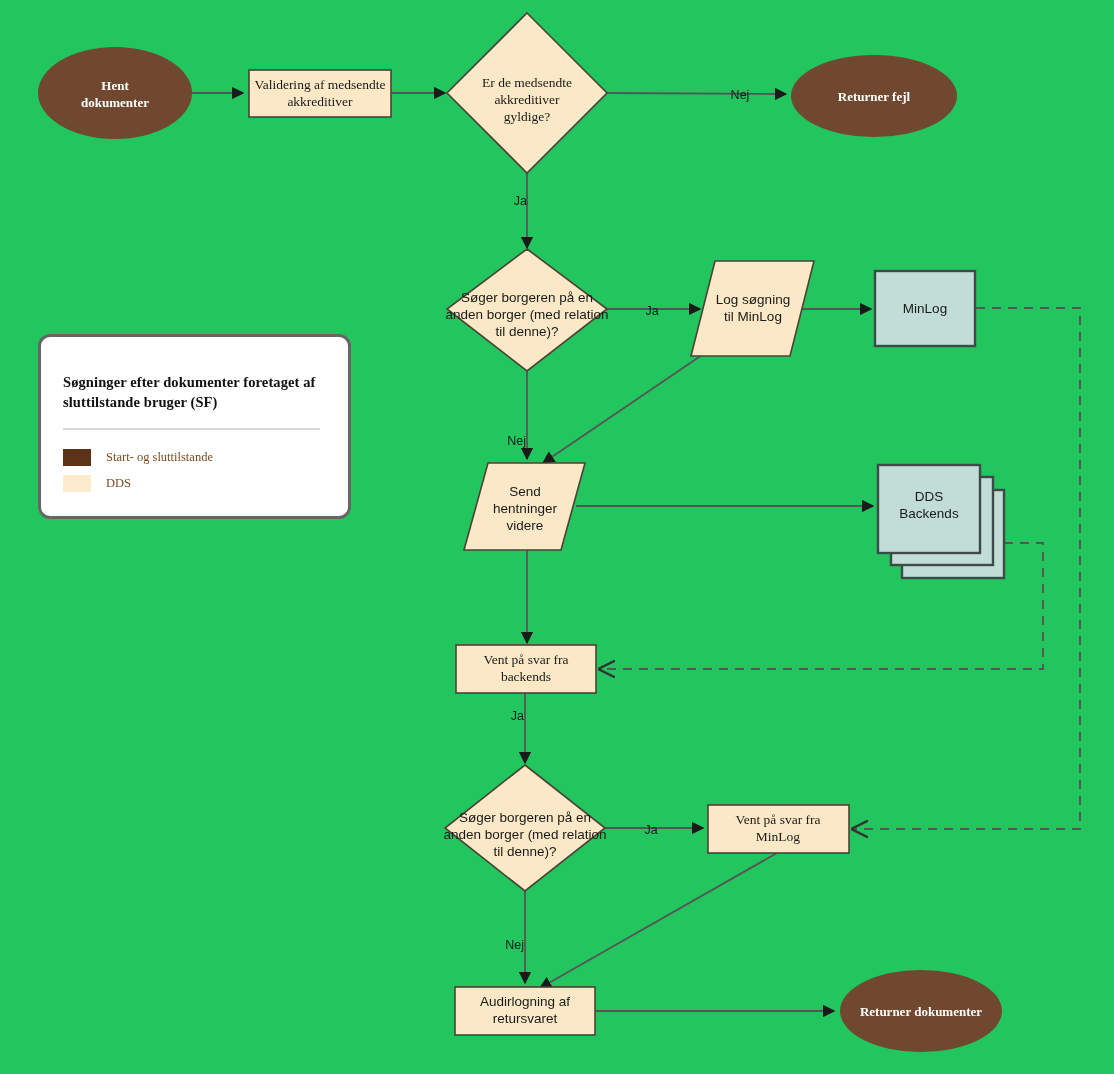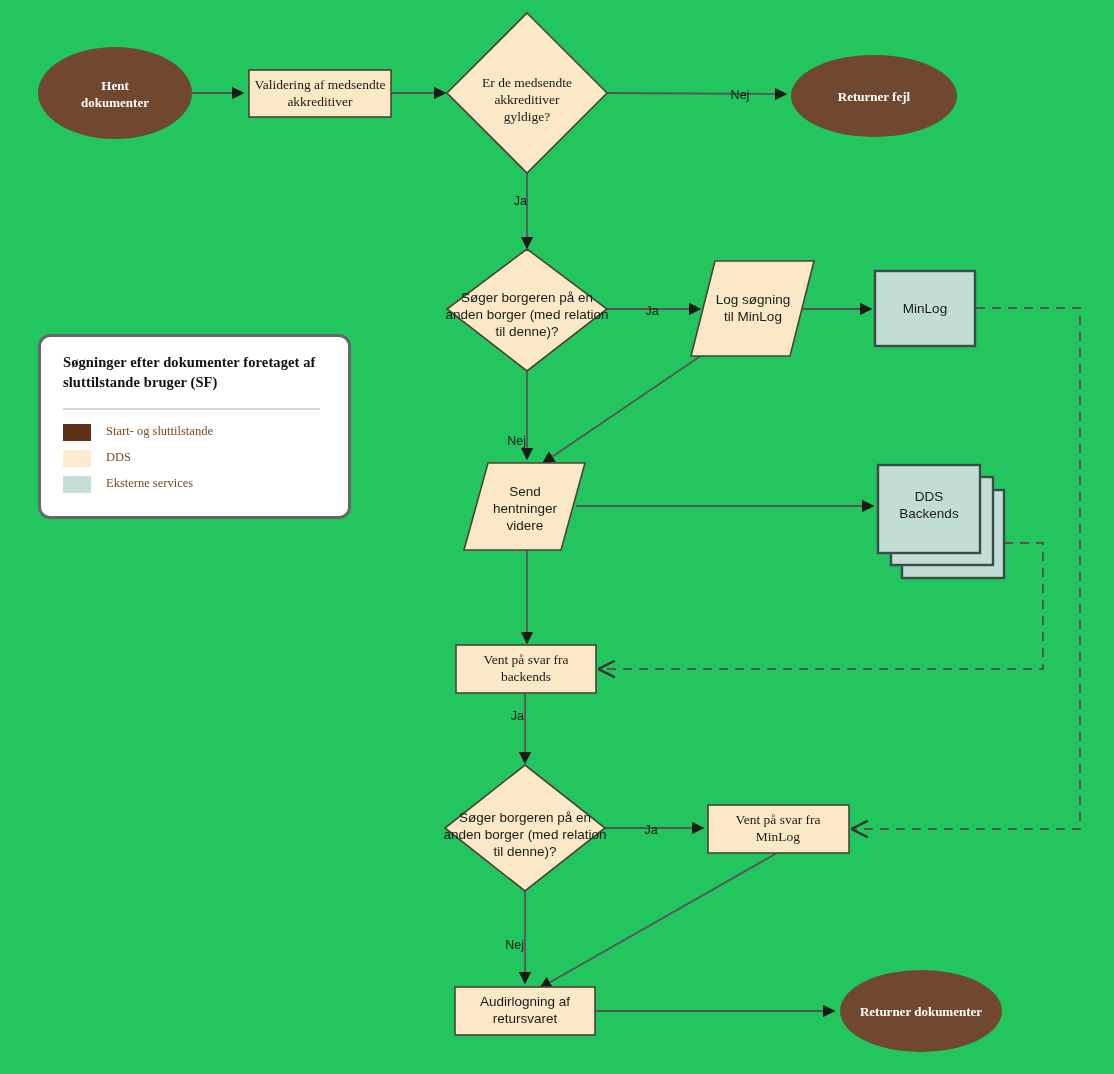--- a/index.html
+++ b/index.html
@@ -50,39 +50,39 @@
   #legend {
     position: absolute;
     left: 38px;
     top: 334px;
     width: 313px;
     height: 185px;
     background: #ffffff;
     border: 3px solid #666666;
     border-radius: 12px;
     box-sizing: border-box;
-    padding: 16px 22px 0 22px;
+    padding: 36px 22px 0 22px;
   }
   #legend .legend-title {
     font-family: "Liberation Serif", "DejaVu Serif", serif;
     font-weight: bold;
     font-size: 14.5px;
     line-height: 1.35;
     color: #111111;
     margin: 0 0 0 0;
     letter-spacing: 0.1px;
   }
   #legend .legend-divider {
     height: 2px;
     background: #d8d8d8;
     margin: 16px 6px 14px 0;
   }
   #legend .legend-row {
     display: flex;
-    align-items: flex-start;
+    align-items: center;
     height: 26px;
   }
   #legend .legend-swatch {
     width: 28px;
     height: 17px;
     flex: 0 0 auto;
     margin-right: 15px;
   }
   #legend .legend-text {
     font-family: "Liberation Serif", "DejaVu Serif", serif;
@@ -257,19 +257,15 @@
     <div class="legend-row">
       <span class="legend-swatch" style="background:#5C3317;"></span>
       <span class="legend-text">Start- og sluttilstande</span>
     </div>
 
     <div class="legend-row">
       <span class="legend-swatch" style="background:#FDEBCD;"></span>
       <span class="legend-text">DDS</span>
     </div>
 
-    <div class="legend-row">
-      <span class="legend-swatch" style="background:#C5DED8;"></span>
-      <span class="legend-text">Eksterne services</span>
-    </div>
   </div>
 
 </div>
 
 </body></html>

